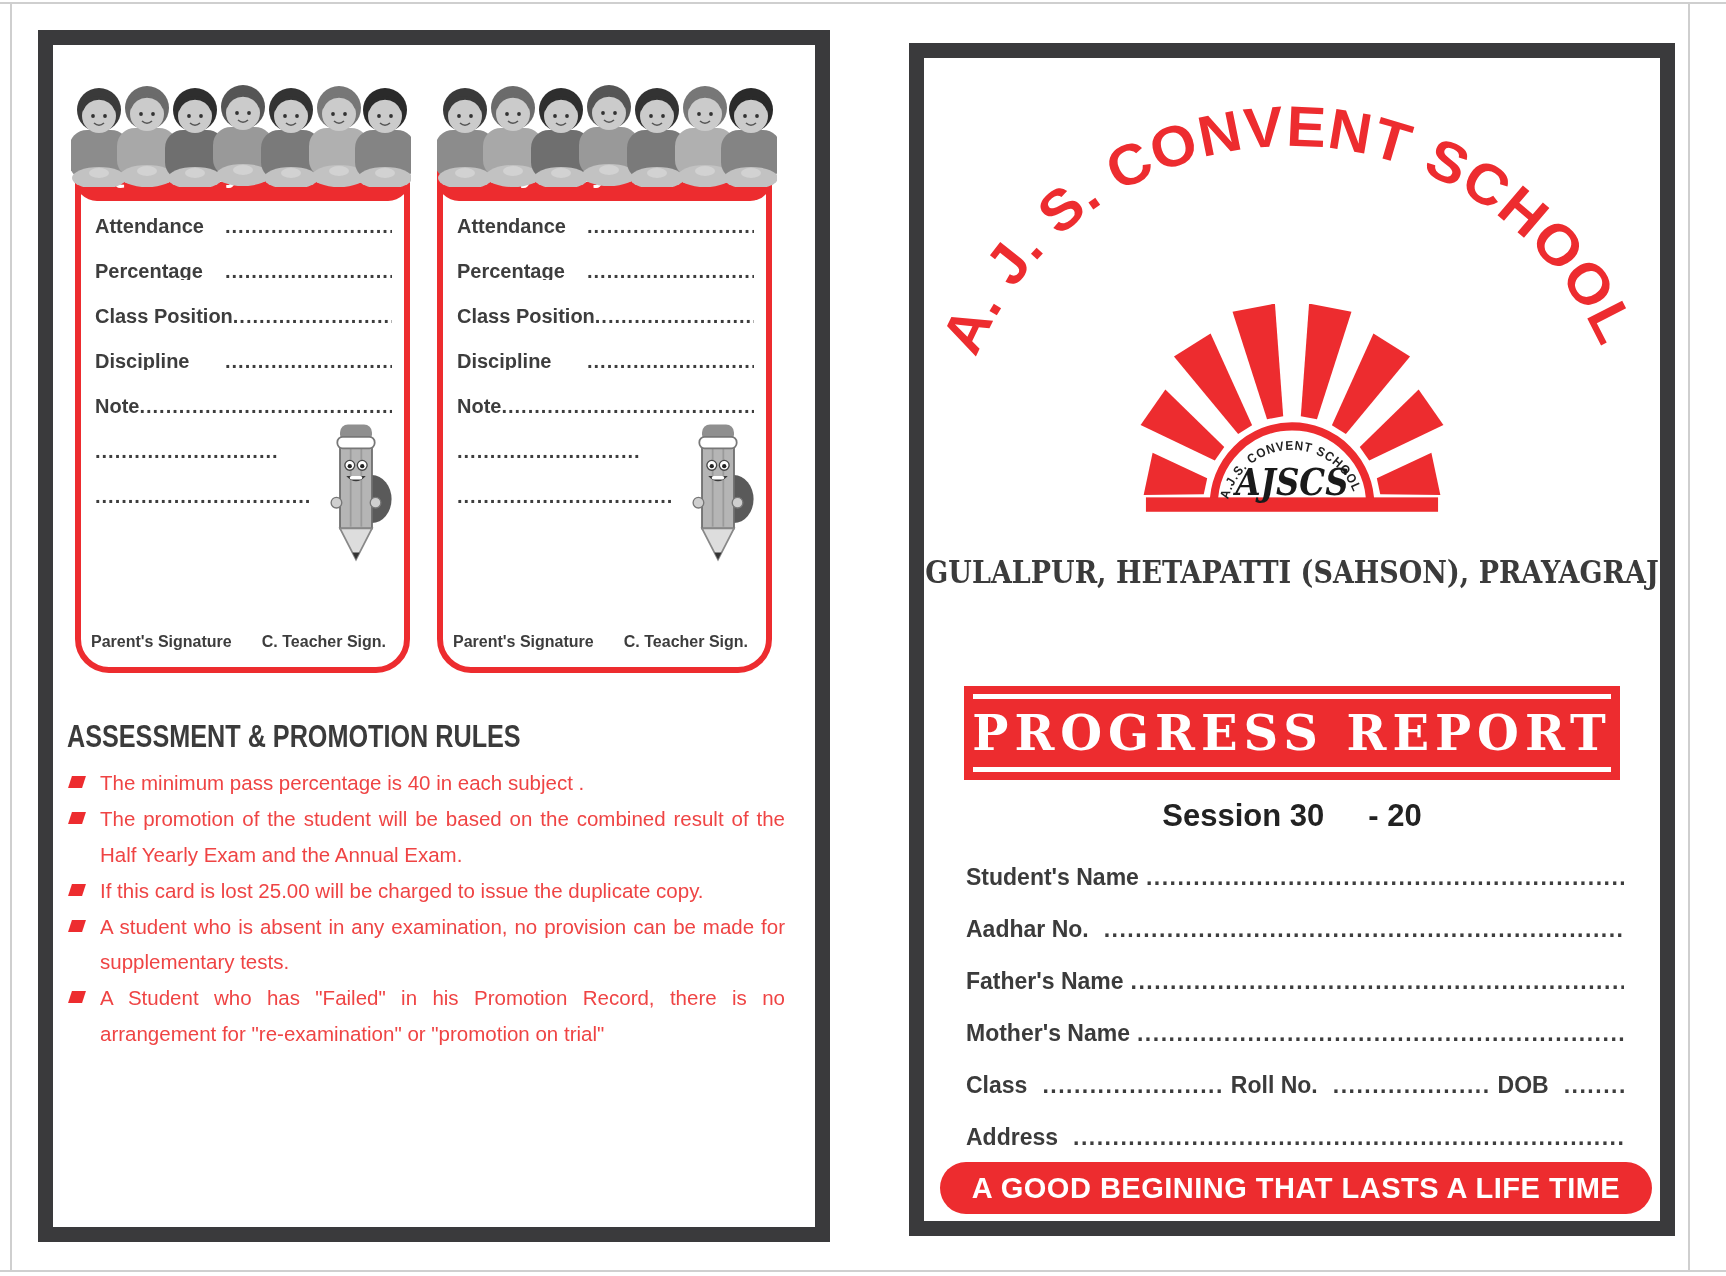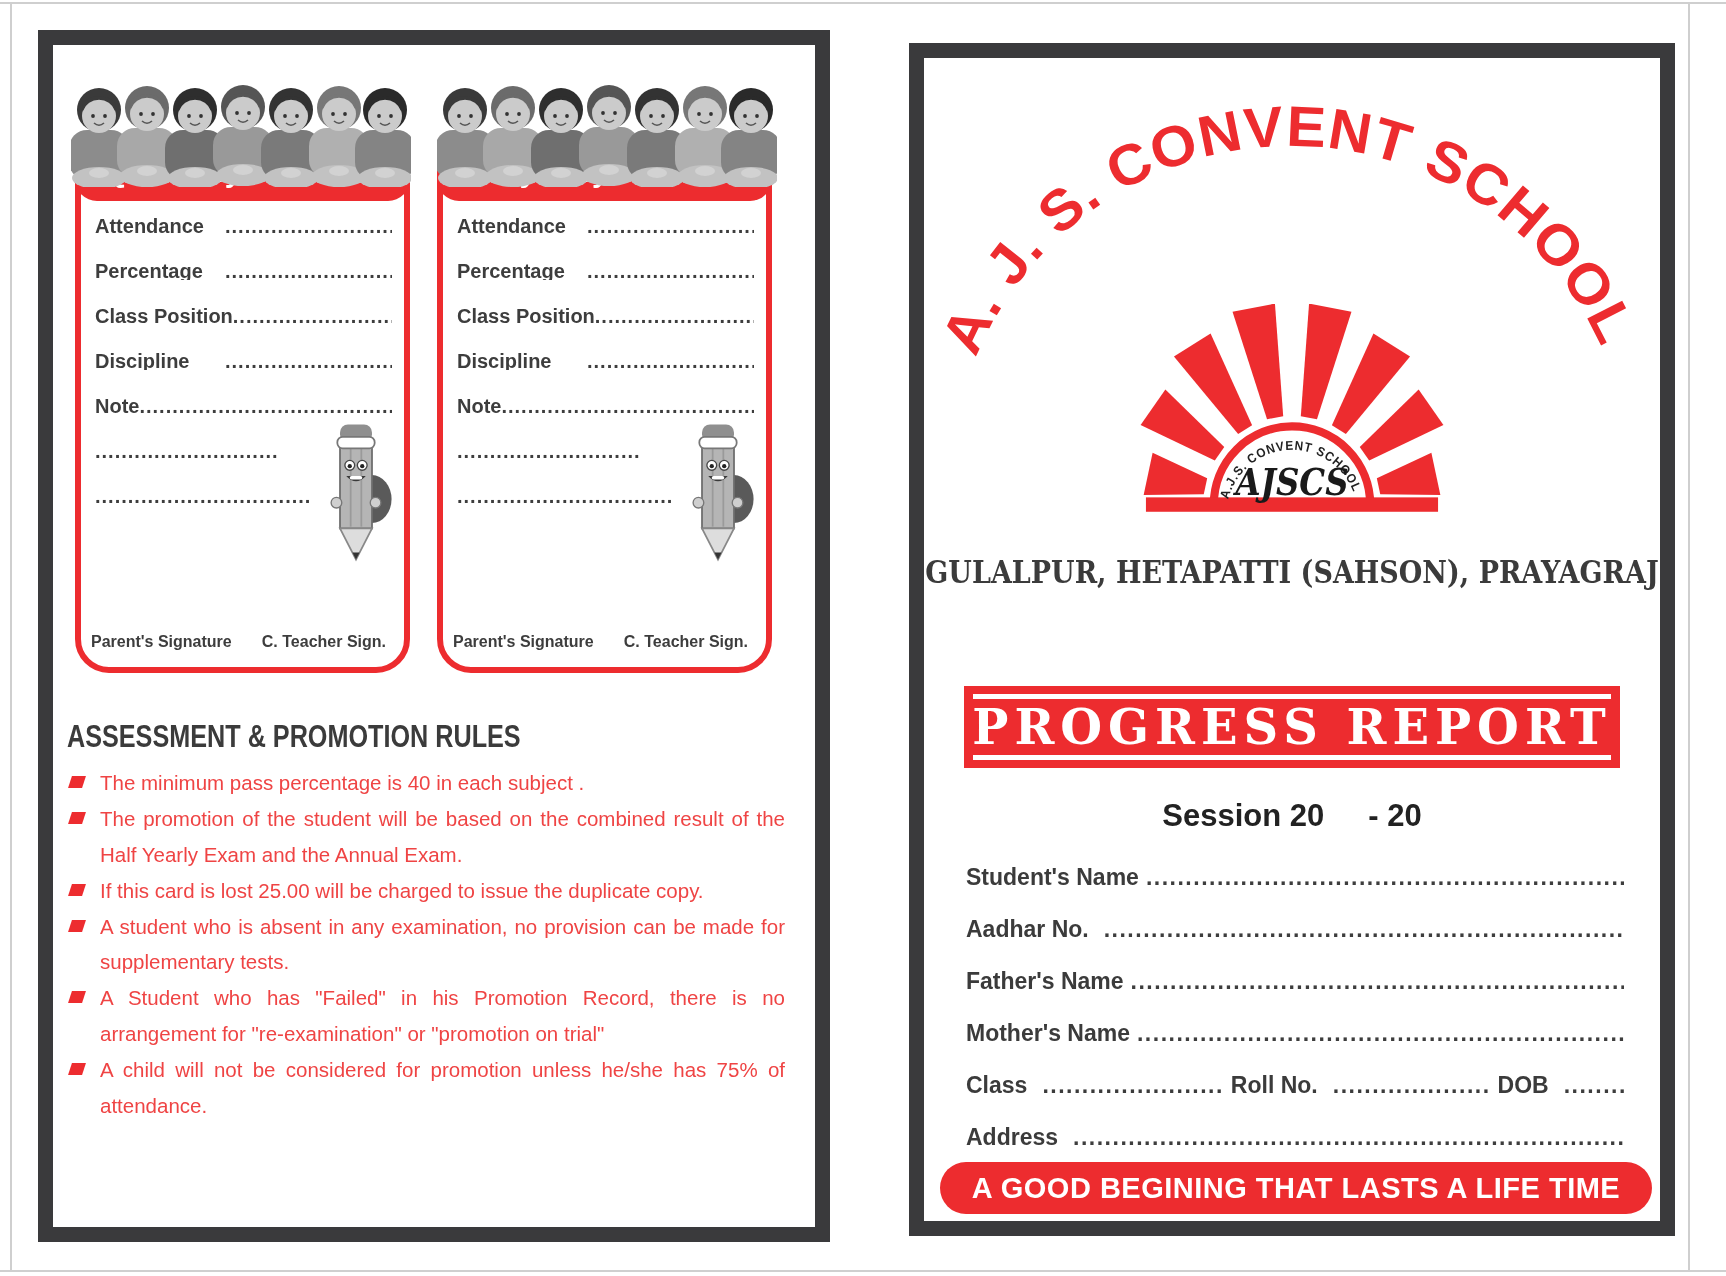--- a/index.html
+++ b/index.html
@@ -48,21 +48,21 @@
         color:#ef4444;text-align:justify;}
   .rules li::before{content:"";position:absolute;left:3px;top:11px;width:14px;height:12px;
         background:var(--red);transform:skewX(-18deg);}
 
   
   .arch{position:absolute;top:4px;left:0;width:736px;height:312px;}
   .sunlogo{position:absolute;top:246px;left:50%;transform:translateX(-50%);width:310px;height:216px;}
   .address{position:absolute;top:498px;left:0;width:100%;text-align:center;
         font-family:"DejaVu Serif",serif;font-weight:bold;font-size:27px;color:#3b3b3b;
         transform:scaleY(1.18);letter-spacing:0px;white-space:nowrap;}
-  .banner{position:absolute;top:628px;left:40px;right:40px;height:82px;background:var(--red);}
+  .banner{position:absolute;top:628px;left:40px;right:40px;height:94px;background:var(--red);}
   .banner .stripe{position:absolute;left:9px;right:9px;height:5px;background:#fff;}
   .banner .stripe.top{top:8px;} .banner .stripe.bot{bottom:8px;}
   .banner .banner-text{position:absolute;inset:0;display:flex;align-items:center;justify-content:center;
         color:#fff;font-family:"DejaVu Serif",serif;font-weight:bold;font-size:48px;letter-spacing:6px;
         white-space:nowrap;}
   .session{position:absolute;top:740px;left:0;width:100%;display:flex;justify-content:center;gap:44px;
         font-size:31px;font-weight:bold;color:#222;}
   .fields{position:absolute;top:806px;left:42px;right:36px;}
   .fields .frow2{display:flex;align-items:baseline;height:36px;margin-bottom:16px;
         font-size:23px;font-weight:bold;color:#3b3b3b;white-space:nowrap;overflow:hidden;gap:7px;}
@@ -218,21 +218,20 @@
     </div>
 
     <div class="rules">
       <h2>ASSESSMENT &amp; PROMOTION RULES</h2>
       <ul>
         <li>The minimum pass percentage is 40 in each subject .</li>
         <li>The promotion of the student will be based on the combined result of the Half Yearly Exam and the Annual Exam.</li>
         <li>If this card is lost 25.00 will be charged to issue the duplicate copy.</li>
         <li>A student who is absent in any examination, no provision can be made for supplementary tests.</li>
         <li>A Student  who has "Failed" in his Promotion Record, there is no arrangement for "re-examination" or "promotion on trial"</li>
-        <li>A child will not be considered for promotion unless he/she has 75% of attendance.</li>
       </ul>
     </div>
   </div>
 
   <div class="page right">
 
     <svg class="arch" viewBox="0 0 736 312">
       <defs>
           <path id="archpath" d="M 52 296 A 340 340 0 0 1 682 296" fill="none"></path>
         </defs>
@@ -281,21 +280,21 @@
 
     <div class="address">GULALPUR, HETAPATTI (SAHSON), PRAYAGRAJ</div>
 
     <div class="banner">
       <div class="stripe top"></div>
       <div class="stripe bot"></div>
       <div class="banner-text">PROGRESS REPORT</div>
     </div>
 
     <div class="session">
-      <span>Session 20</span>
+      <span>Session 30</span>
       <span>- 20</span>
     </div>
 
     <div class="fields">
       <div class="frow2">
         <span>Student's Name</span>
         <span class="dots">..............................................................................................................</span>
       </div>
       <div class="frow2">
         <span>Aadhar No.</span>

